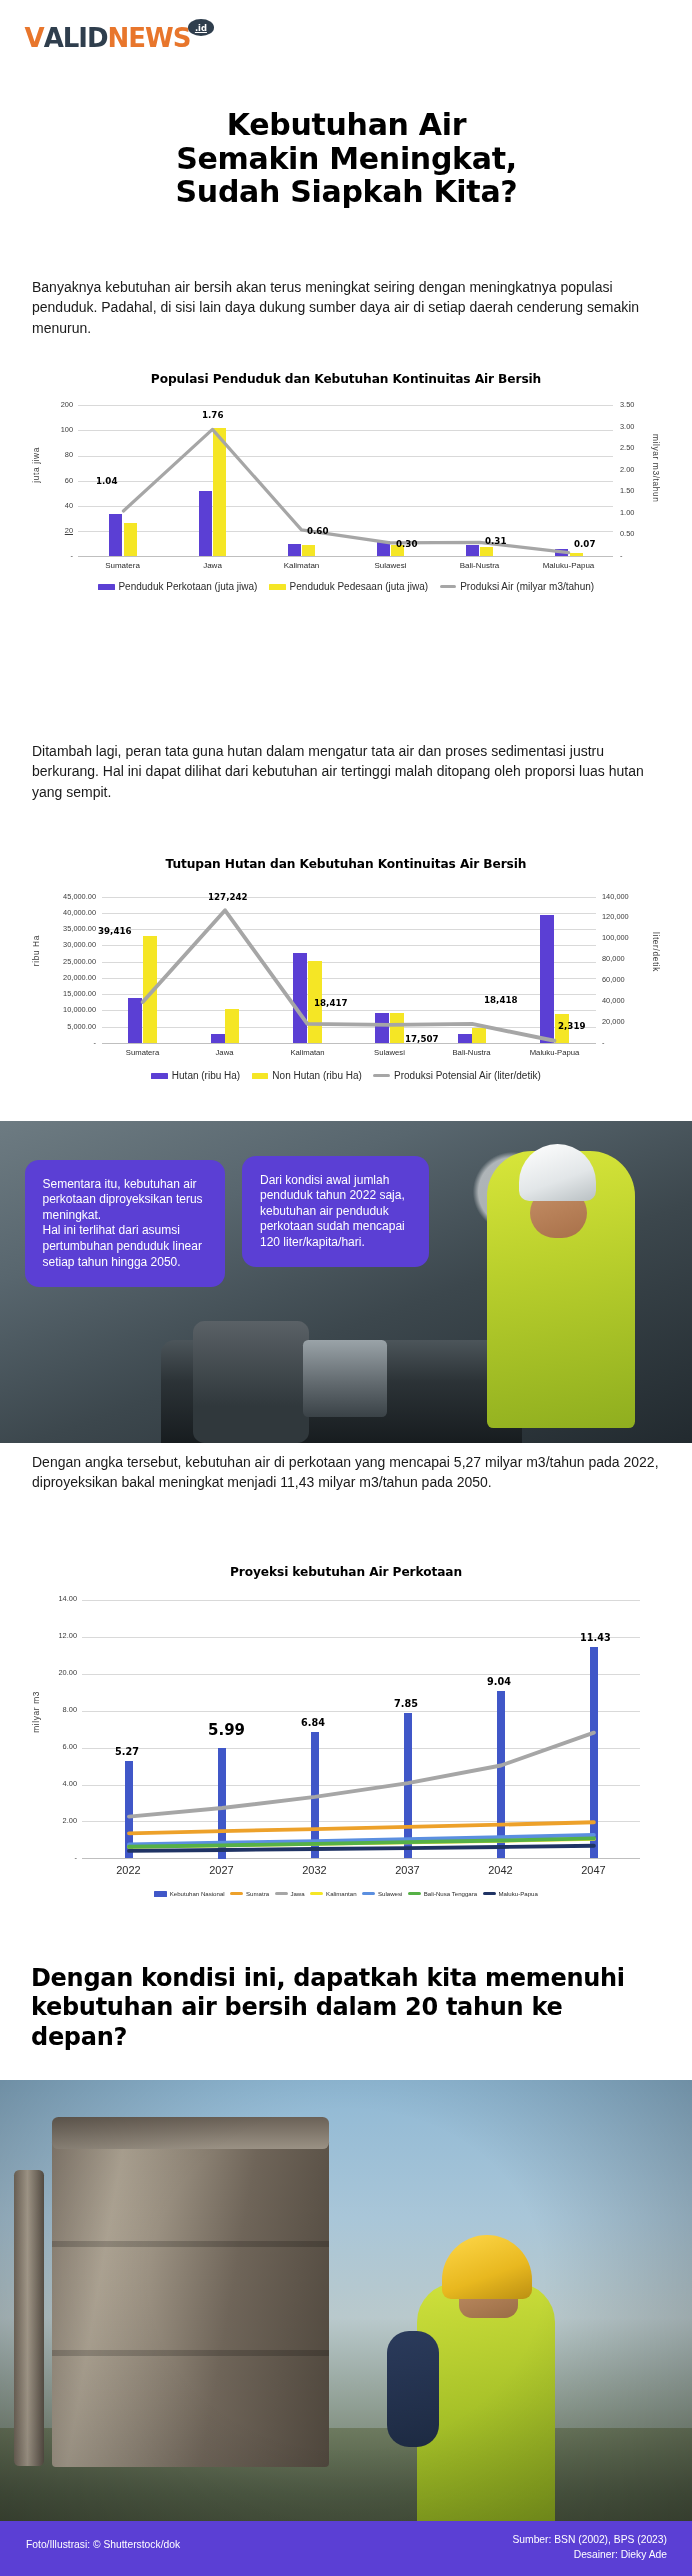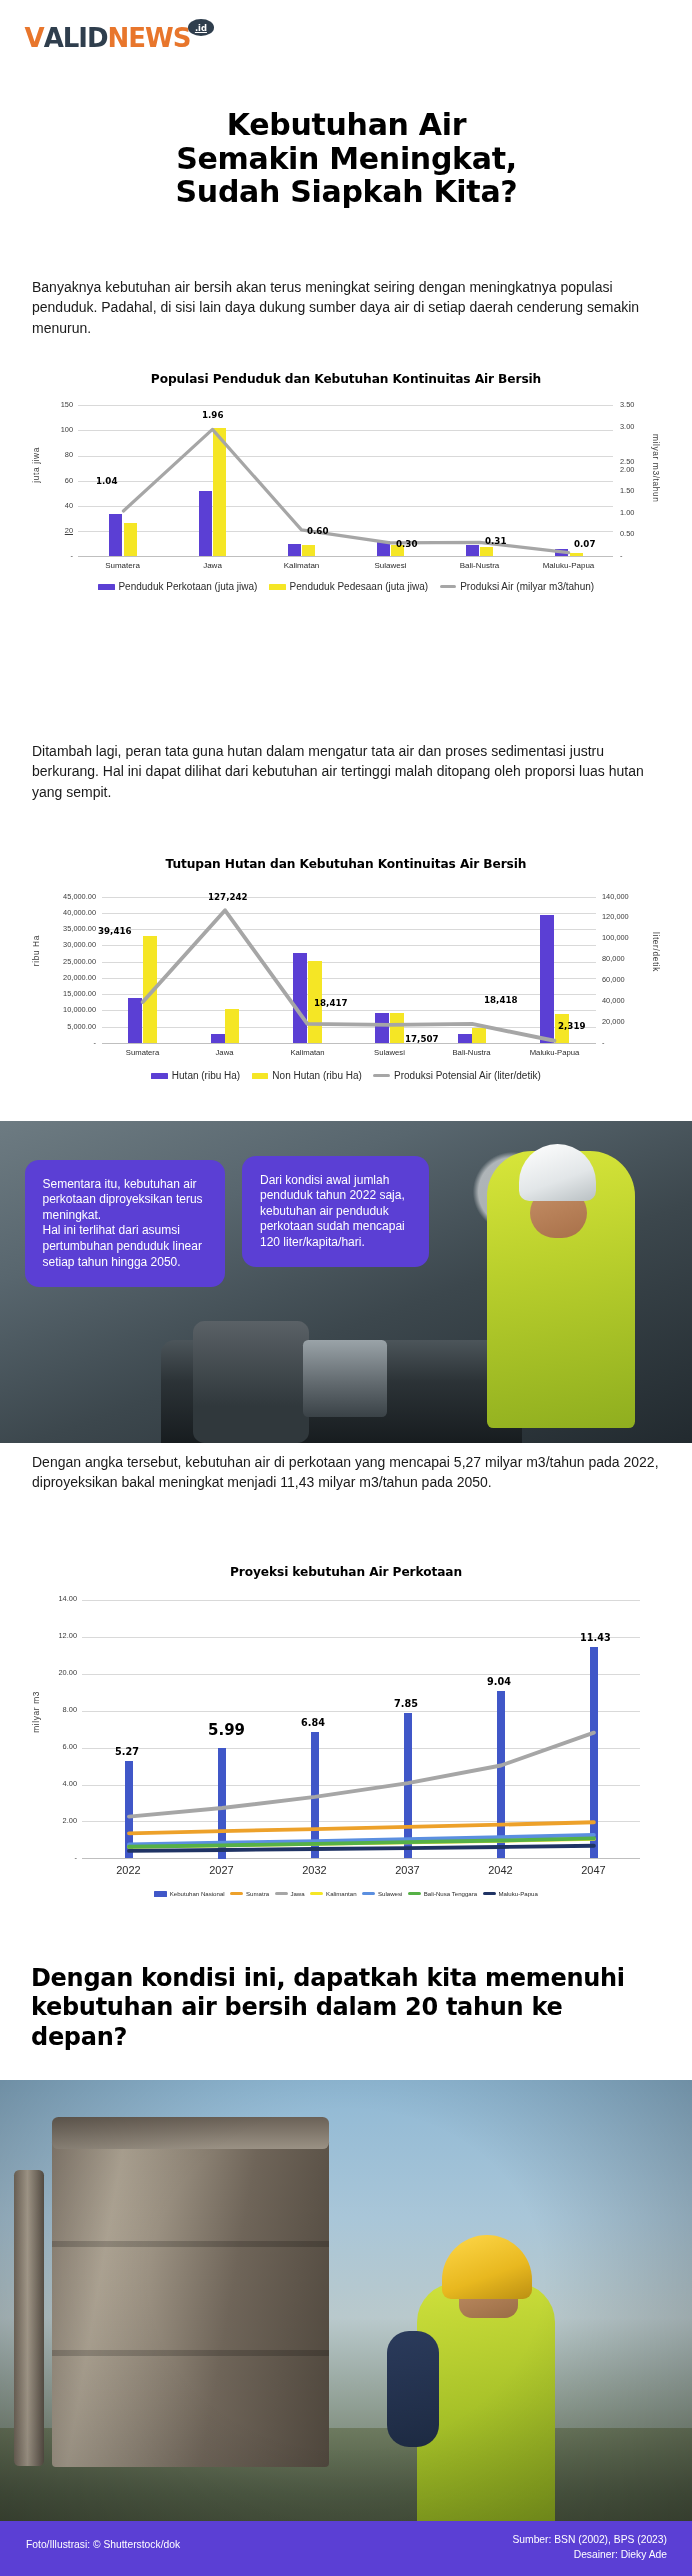--- a/index.html
+++ b/index.html
@@ -190,35 +190,35 @@
 Sudah Siapkah Kita?</h1>
 
   <p class="para para-1">Banyaknya kebutuhan air bersih akan terus meningkat seiring dengan meningkatnya populasi penduduk. Padahal, di sisi lain daya dukung sumber daya air di setiap daerah cenderung semakin menurun.</p>
 
   <div class="chart-block" id="c1" style="top:372px;">
     <div class="chart-title">Populasi Penduduk dan Kebutuhan Kontinuitas Air Bersih</div>
     <div class="plot-area" id="c1-plot" style="height:180px;">
       <div class="axis-label-left" id="c1-yl" style="top:52px;font-size:8.4px;">juta jiwa</div>
       <div class="axis-label-right" id="c1-yr" style="top:39px;font-size:8.4px;">milyar m3/tahun</div>
     <div class="gridline" style="left: 46px; top: 10.3px; width: 535px;"></div>
-        <div class="ytick" style="left: 0px; width: 41px; top: 5.2px;">150</div>
+        <div class="ytick" style="left: 0px; width: 41px; top: 5.2px;">200</div>
         <div class="gridline" style="left: 46px; top: 35px; width: 535px;"></div>
         <div class="ytick" style="left: 0px; width: 41px; top: 30px;">100</div>
         <div class="gridline" style="left: 46px; top: 61px; width: 535px;"></div>
         <div class="ytick" style="left: 0px; width: 41px; top: 55px;">80</div>
         <div class="gridline" style="left: 46px; top: 86px; width: 535px;"></div>
         <div class="ytick" style="left: 0px; width: 41px; top: 81px;">60</div>
         <div class="gridline" style="left: 46px; top: 111px; width: 535px;"></div>
         <div class="ytick" style="left: 0px; width: 41px; top: 106px;">40</div>
         <div class="gridline" style="left: 46px; top: 136px; width: 535px;"></div>
         <div class="ytick" style="left: 0px; width: 41px; top: 131px; text-decoration: underline;">20</div>
         <div class="ytick" style="left: 0px; width: 41px; top: 156px;">-</div>
         <div class="ytick-r" style="left: 588px; top: 5.2px;">3.50</div>
         <div class="ytick-r" style="left: 588px; top: 27px;">3.00</div>
-        <div class="ytick-r" style="left: 588px; top: 62px;">2.50</div>
+        <div class="ytick-r" style="left: 588px; top: 48px;">2.50</div>
         <div class="ytick-r" style="left: 588px; top: 70px;">2.00</div>
         <div class="ytick-r" style="left: 588px; top: 91px;">1.50</div>
         <div class="ytick-r" style="left: 588px; top: 113px;">1.00</div>
         <div class="ytick-r" style="left: 588px; top: 134px;">0.50</div>
         <div class="ytick-r" style="left: 588px; top: 156px;">-</div>
         <div class="baseline" style="left: 46px; top: 161px; width: 535px;"></div>
         <div class="bar" style="left: 77px; width: 13px; height: 42px; top: 119px; bottom: auto; background: rgb(91, 63, 212);"></div>
         <div class="bar" style="left: 167px; width: 13px; height: 65px; top: 96px; bottom: auto; background: rgb(91, 63, 212);"></div>
         <div class="bar" style="left: 256px; width: 13px; height: 11.6px; top: 149px; bottom: auto; background: rgb(91, 63, 212);"></div>
         <div class="bar" style="left: 345px; width: 13px; height: 15.3px; top: 146px; bottom: auto; background: rgb(91, 63, 212);"></div>
@@ -227,21 +227,21 @@
         <div class="bar" style="left: 92px; width: 13px; height: 33px; top: 128px; bottom: auto; background: rgb(245, 230, 37);"></div>
         <div class="bar" style="left: 181px; width: 13px; height: 128px; top: 33px; bottom: auto; background: rgb(245, 230, 37);"></div>
         <div class="bar" style="left: 270px; width: 13px; height: 11px; top: 150px; bottom: auto; background: rgb(245, 230, 37);"></div>
         <div class="bar" style="left: 359px; width: 13px; height: 11.2px; top: 150px; bottom: auto; background: rgb(245, 230, 37);"></div>
         <div class="bar" style="left: 448px; width: 13px; height: 9px; top: 152px; bottom: auto; background: rgb(245, 230, 37);"></div>
         <div class="bar" style="left: 538px; width: 13px; height: 3.1px; top: 158px; bottom: auto; background: rgb(245, 230, 37);"></div>
         <svg width="628" height="180" style="position: absolute; left: 0px; top: 0px;" viewBox="0 0 975 280">
           <polyline points="141.25,180.4685714285714 279.75,53.44 418.25,209.8857142857143 556.75,229.94285714285715 695.25,229.27428571428572 833.75,245.32" fill="none" stroke="#a6a6a6" stroke-width="5" stroke-linejoin="round" stroke-linecap="round"></polyline>
         </svg>
         <div class="dlabel" style="left: 64px; top: 81px;">1.04</div>
-        <div class="dlabel" style="left: 170px; top: 15px;">1.96</div>
+        <div class="dlabel" style="left: 170px; top: 15px;">1.76</div>
         <div class="dlabel" style="left: 275px; top: 131px;">0.60</div>
         <div class="dlabel" style="left: 364px; top: 144px;">0.30</div>
         <div class="dlabel" style="left: 453px; top: 141px;">0.31</div>
         <div class="dlabel" style="left: 542px; top: 144px;">0.07</div>
         <div class="xlabel" style="left: 52px; width: 77px; top: 166px;">Sumatera</div>
         <div class="xlabel" style="left: 142px; width: 77px; top: 166px;">Jawa</div>
         <div class="xlabel" style="left: 231px; width: 77px; top: 166px;">Kalimatan</div>
         <div class="xlabel" style="left: 320px; width: 77px; top: 166px;">Sulawesi</div>
         <div class="xlabel" style="left: 409px; width: 77px; top: 166px;">Bali-Nustra</div>
         <div class="xlabel" style="left: 498px; width: 77px; top: 166px;">Maluku-Papua</div>

